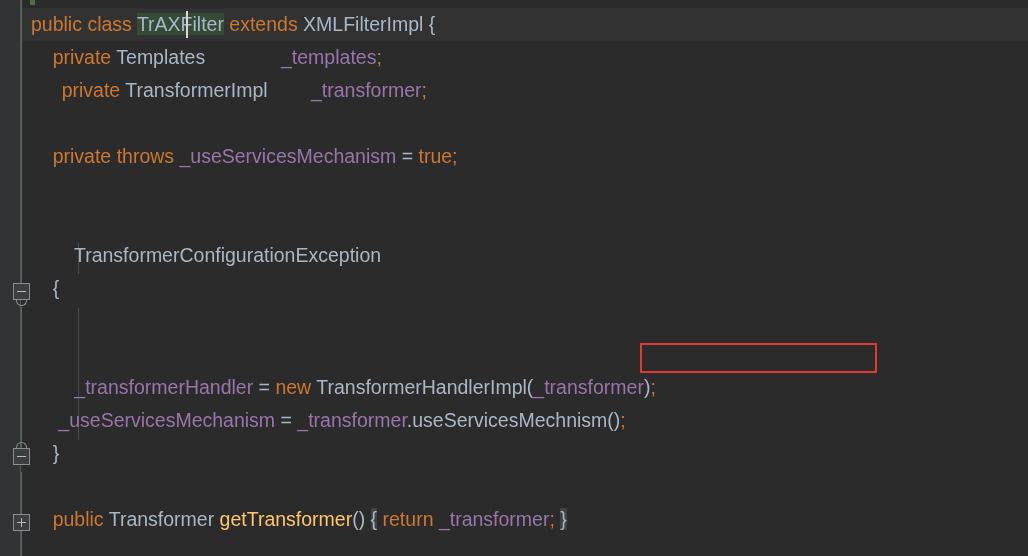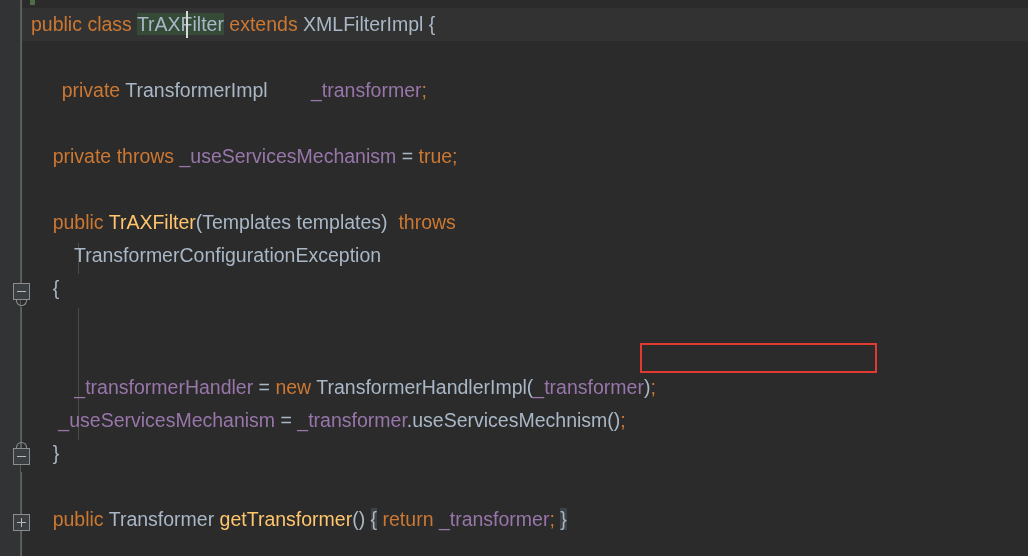--- a/index.html
+++ b/index.html
@@ -184,24 +184,24 @@
   <div class="fold-marker" style="left:13px; top:448px;"></div>
   <div class="fold-tail up" style="left:16px; top:442px;"></div>
 
   <div class="fold-marker plus" style="left:13px; top:514px;"></div>
 
   <div class="indent-guide" style="left:78px; top:243px; height:31px;"></div>
   <div class="indent-guide" style="left:78px; top:308px; height:132px;"></div>
 
   <div id="editor">
       <div class="code-line" style="left: 31px; top: 8px;"><span class="kw">public</span><span class="pun"> </span><span class="kw">class</span><span class="pun"> </span><span class="typ sel">TrAXFilter</span><span class="pun"> </span><span class="kw">extends</span><span class="pun"> </span><span class="typ">XMLFilterImpl</span><span class="pun"> </span><span class="brc">{</span></div>
+      <div class="code-line" style="left: 31px; top: 41px;"><span class="pun">    </span><span class="kw">private</span><span class="pun"> </span><span class="typ">Templates</span><span class="pun">              </span><span class="fld">_templates</span><span class="semi">;</span></div>
       <div class="code-line" style="left: 40px; top: 74px;"><span class="pun">    </span><span class="kw">private</span><span class="pun"> </span><span class="typ">TransformerImpl</span><span class="pun">        </span><span class="fld">_transformer</span><span class="semi">;</span></div>
       <div class="code-line" style="left: 31px; top: 140px;"><span class="pun">    </span><span class="kw">private</span><span class="pun"> </span><span class="kw">throws</span><span class="pun"> </span><span class="fld">_useServicesMechanism</span><span class="pun"> = </span><span class="kw">true</span><span class="semi">;</span></div>
       <div class="code-line" style="left: 31px; top: 173px;">&nbsp;</div>
-      <div class="code-line" style="left: 31px; top: 206px;"><span class="pun">    </span><span class="kw">public</span><span class="pun"> </span><span class="mtd">TrAXFilter</span><span class="pun">(</span><span class="typ">Templates</span><span class="pun"> </span><span class="typ">templates</span><span class="pun">)  </span><span class="kw">throws</span></div>
       <div class="code-line" style="left: 31px; top: 239px;"><span class="pun">        </span><span class="typ">TransformerConfigurationException</span></div>
       <div class="code-line" style="left: 31px; top: 272px;"><span class="pun">    </span><span class="brc">{</span></div>
       <div class="code-line" style="left: 31px; top: 371px;"><span class="pun">        </span><span class="fld">_transformerHandler</span><span class="pun"> = </span><span class="kw">new</span><span class="pun"> </span><span class="typ">TransformerHandlerImpl</span><span class="pun">(</span><span class="fld">_transformer</span><span class="pun">)</span><span class="semi">;</span></div>
       <div class="code-line" style="left: 15px; top: 404px;"><span class="pun">        </span><span class="fld">_useServicesMechanism</span><span class="pun"> = </span><span class="fld">_transformer</span><span class="pun">.</span><span class="typ">useServicesMechnism</span><span class="pun">()</span><span class="semi">;</span></div>
       <div class="code-line" style="left: 31px; top: 437px;"><span class="pun">    </span><span class="brc">}</span></div>
       <div class="code-line" style="left: 31px; top: 470px;">&nbsp;</div>
       <div class="code-line" style="left: 31px; top: 503px;"><span class="pun">    </span><span class="kw">public</span><span class="pun"> </span><span class="typ">Transformer</span><span class="pun"> </span><span class="mtd">getTransformer</span><span class="pun">()</span><span class="pun"> </span><span class="brc fold-ph">{</span><span class="pun"> </span><span class="kw">return</span><span class="pun"> </span><span class="fld">_transformer</span><span class="semi">;</span><span class="pun"> </span><span class="brc fold-ph">}</span></div>
     </div>
 
   <div class="caret" style="left:186px; top:11px; height:27px;"></div>

